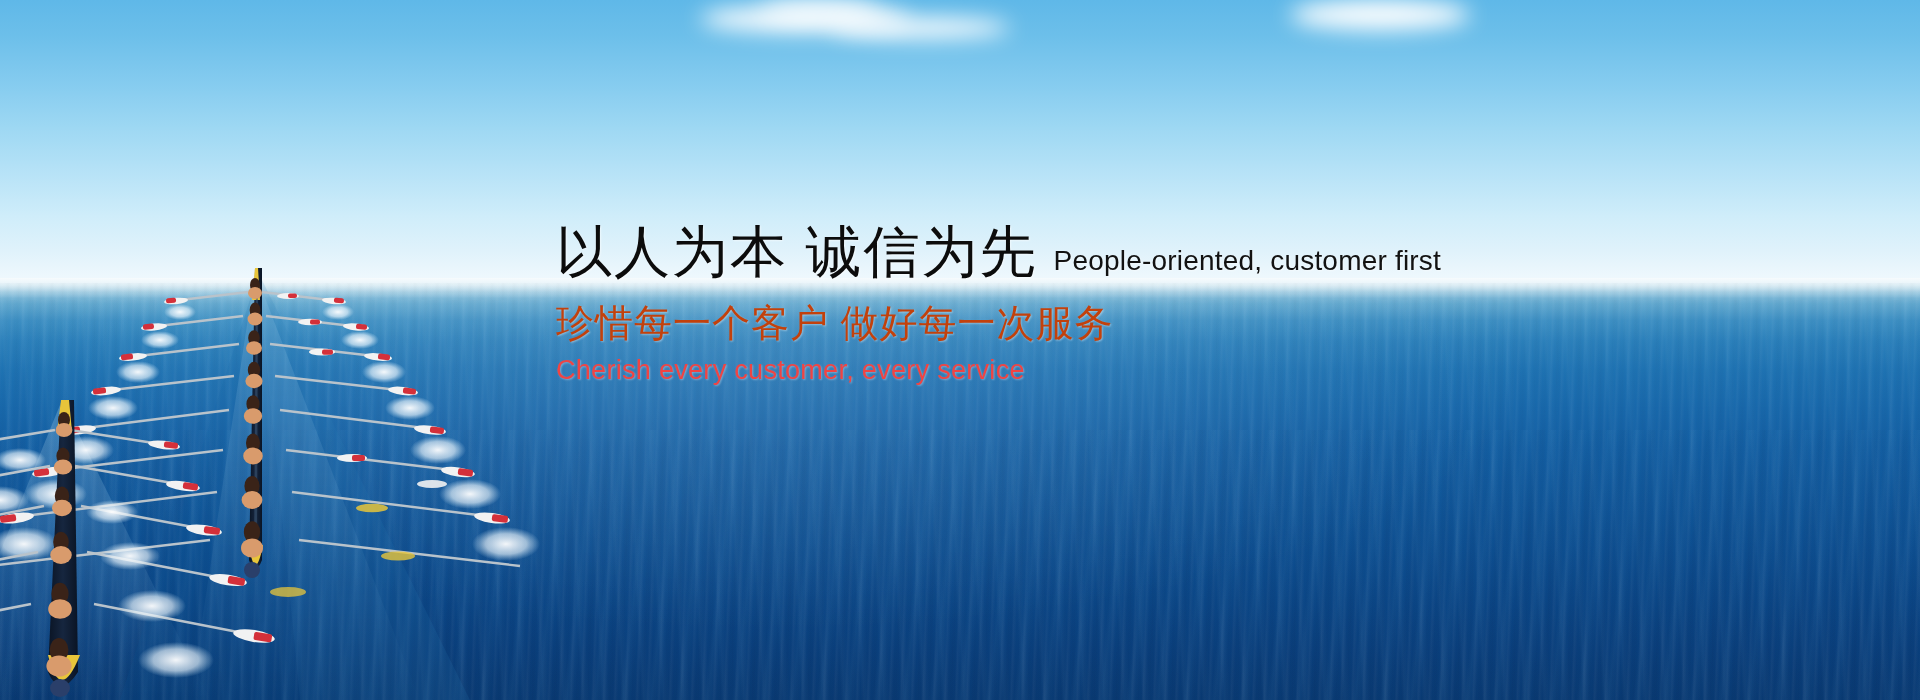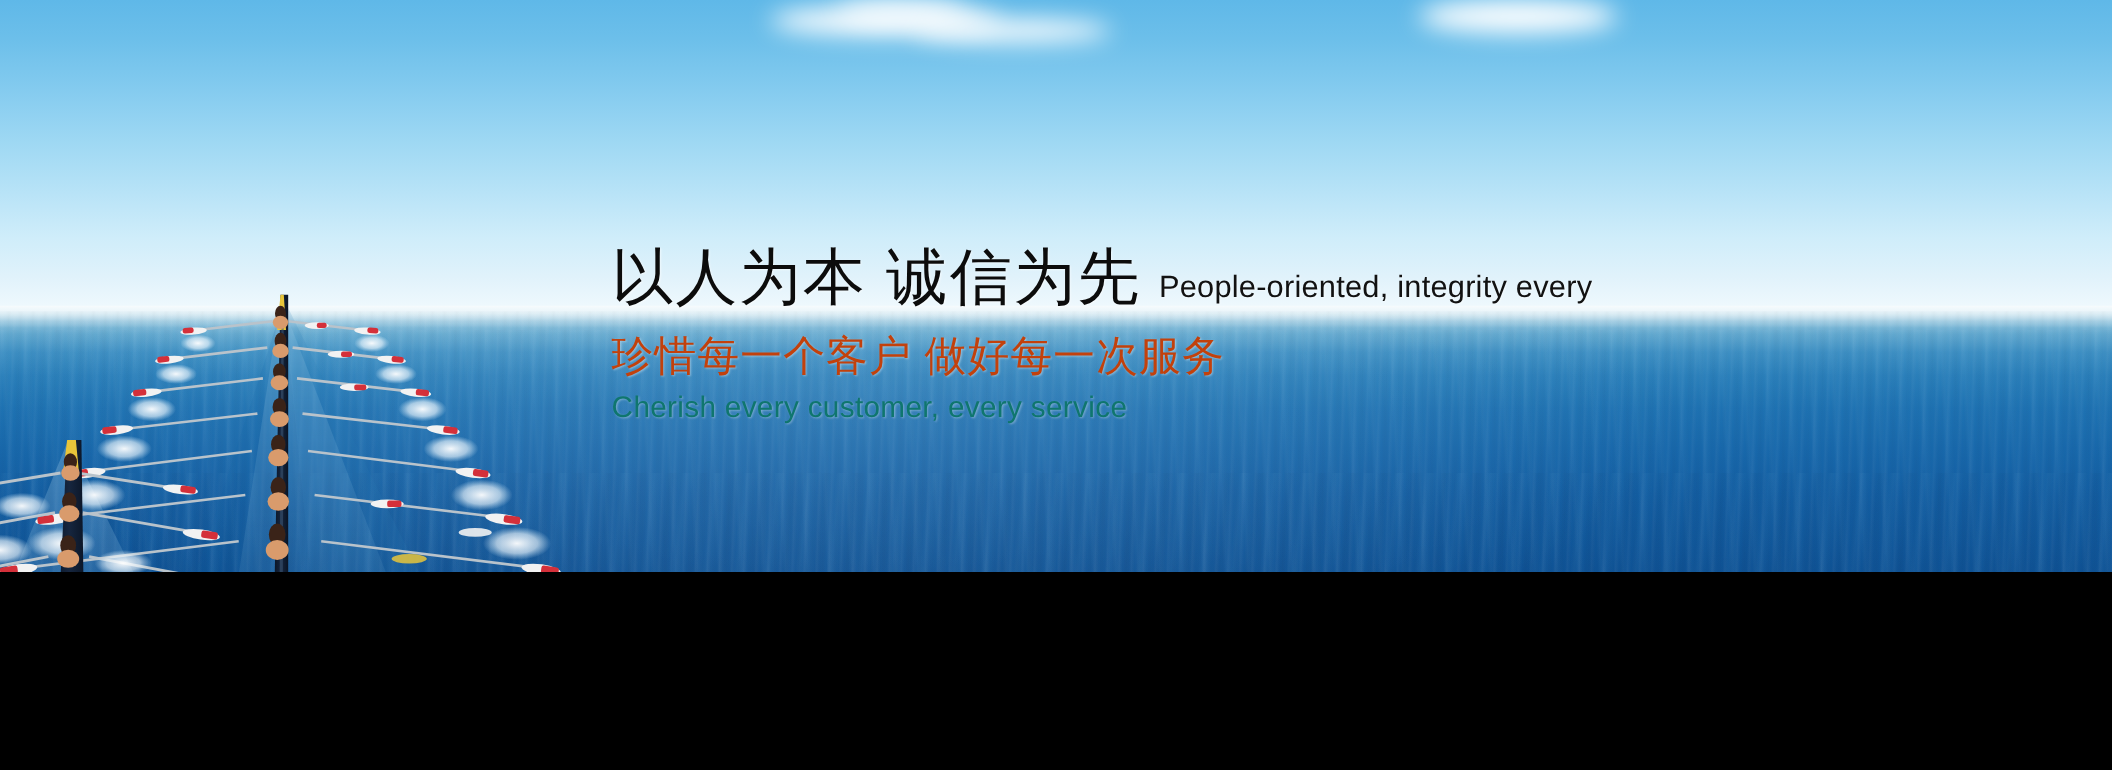--- a/index.html
+++ b/index.html
@@ -3,21 +3,21 @@
 <meta charset="utf-8">
 <style>
   html, body {
     margin: 0;
     padding: 0;
     background: #000;
   }
   #banner {
     position: relative;
     width: 1920px;
-    height: 520px;
+    height: 700px;
     overflow: hidden;
     font-family: "Liberation Sans", "DejaVu Sans", sans-serif;
     user-select: none;
   }
 
   
   .sky {
     position: absolute;
     left: 0; top: 0;
     width: 1920px;
@@ -166,21 +166,21 @@
     letter-spacing: 1px;
     color: #c2410c;
     white-space: nowrap;
     text-shadow: 1px 1px 2px rgba(255,255,255,0.40);
   }
   .subline-en {
     margin-top: 6px;
     font-size: 27px;
     font-weight: 400;
     letter-spacing: 0.3px;
-    color: #0f766e;
+    color: #ef4444;
     white-space: nowrap;
     text-shadow: 1px 1px 2px rgba(255,255,255,0.35);
   }
 </style>
 </head>
 <body>
 
 <div id="banner">
 
   <div class="sky"></div>
@@ -429,19 +429,19 @@
       <ellipse cx="372" cy="508" rx="16" ry="4.3" fill="#e8c53a" opacity="0.85"></ellipse>
       <ellipse cx="398" cy="556" rx="17" ry="4.6" fill="#e8c53a" opacity="0.8"></ellipse>
       <ellipse cx="432" cy="484" rx="15" ry="4" fill="#f2f2f2" opacity="0.9"></ellipse>
       <ellipse cx="288" cy="592" rx="18" ry="5" fill="#e8c53a" opacity="0.75"></ellipse>
     </g>
   </svg>
 
   <div class="text-block">
     <div class="headline-row">
       <div class="headline-cn">以人为本 诚信为先</div>
-      <div class="headline-en">People-oriented, integrity every</div>
+      <div class="headline-en">People-oriented, customer first</div>
     </div>
     <div class="subline-cn">珍惜每一个客户  做好每一次服务</div>
     <div class="subline-en">Cherish every customer, every service</div>
   </div>
 
 </div>
 
 </body></html>

